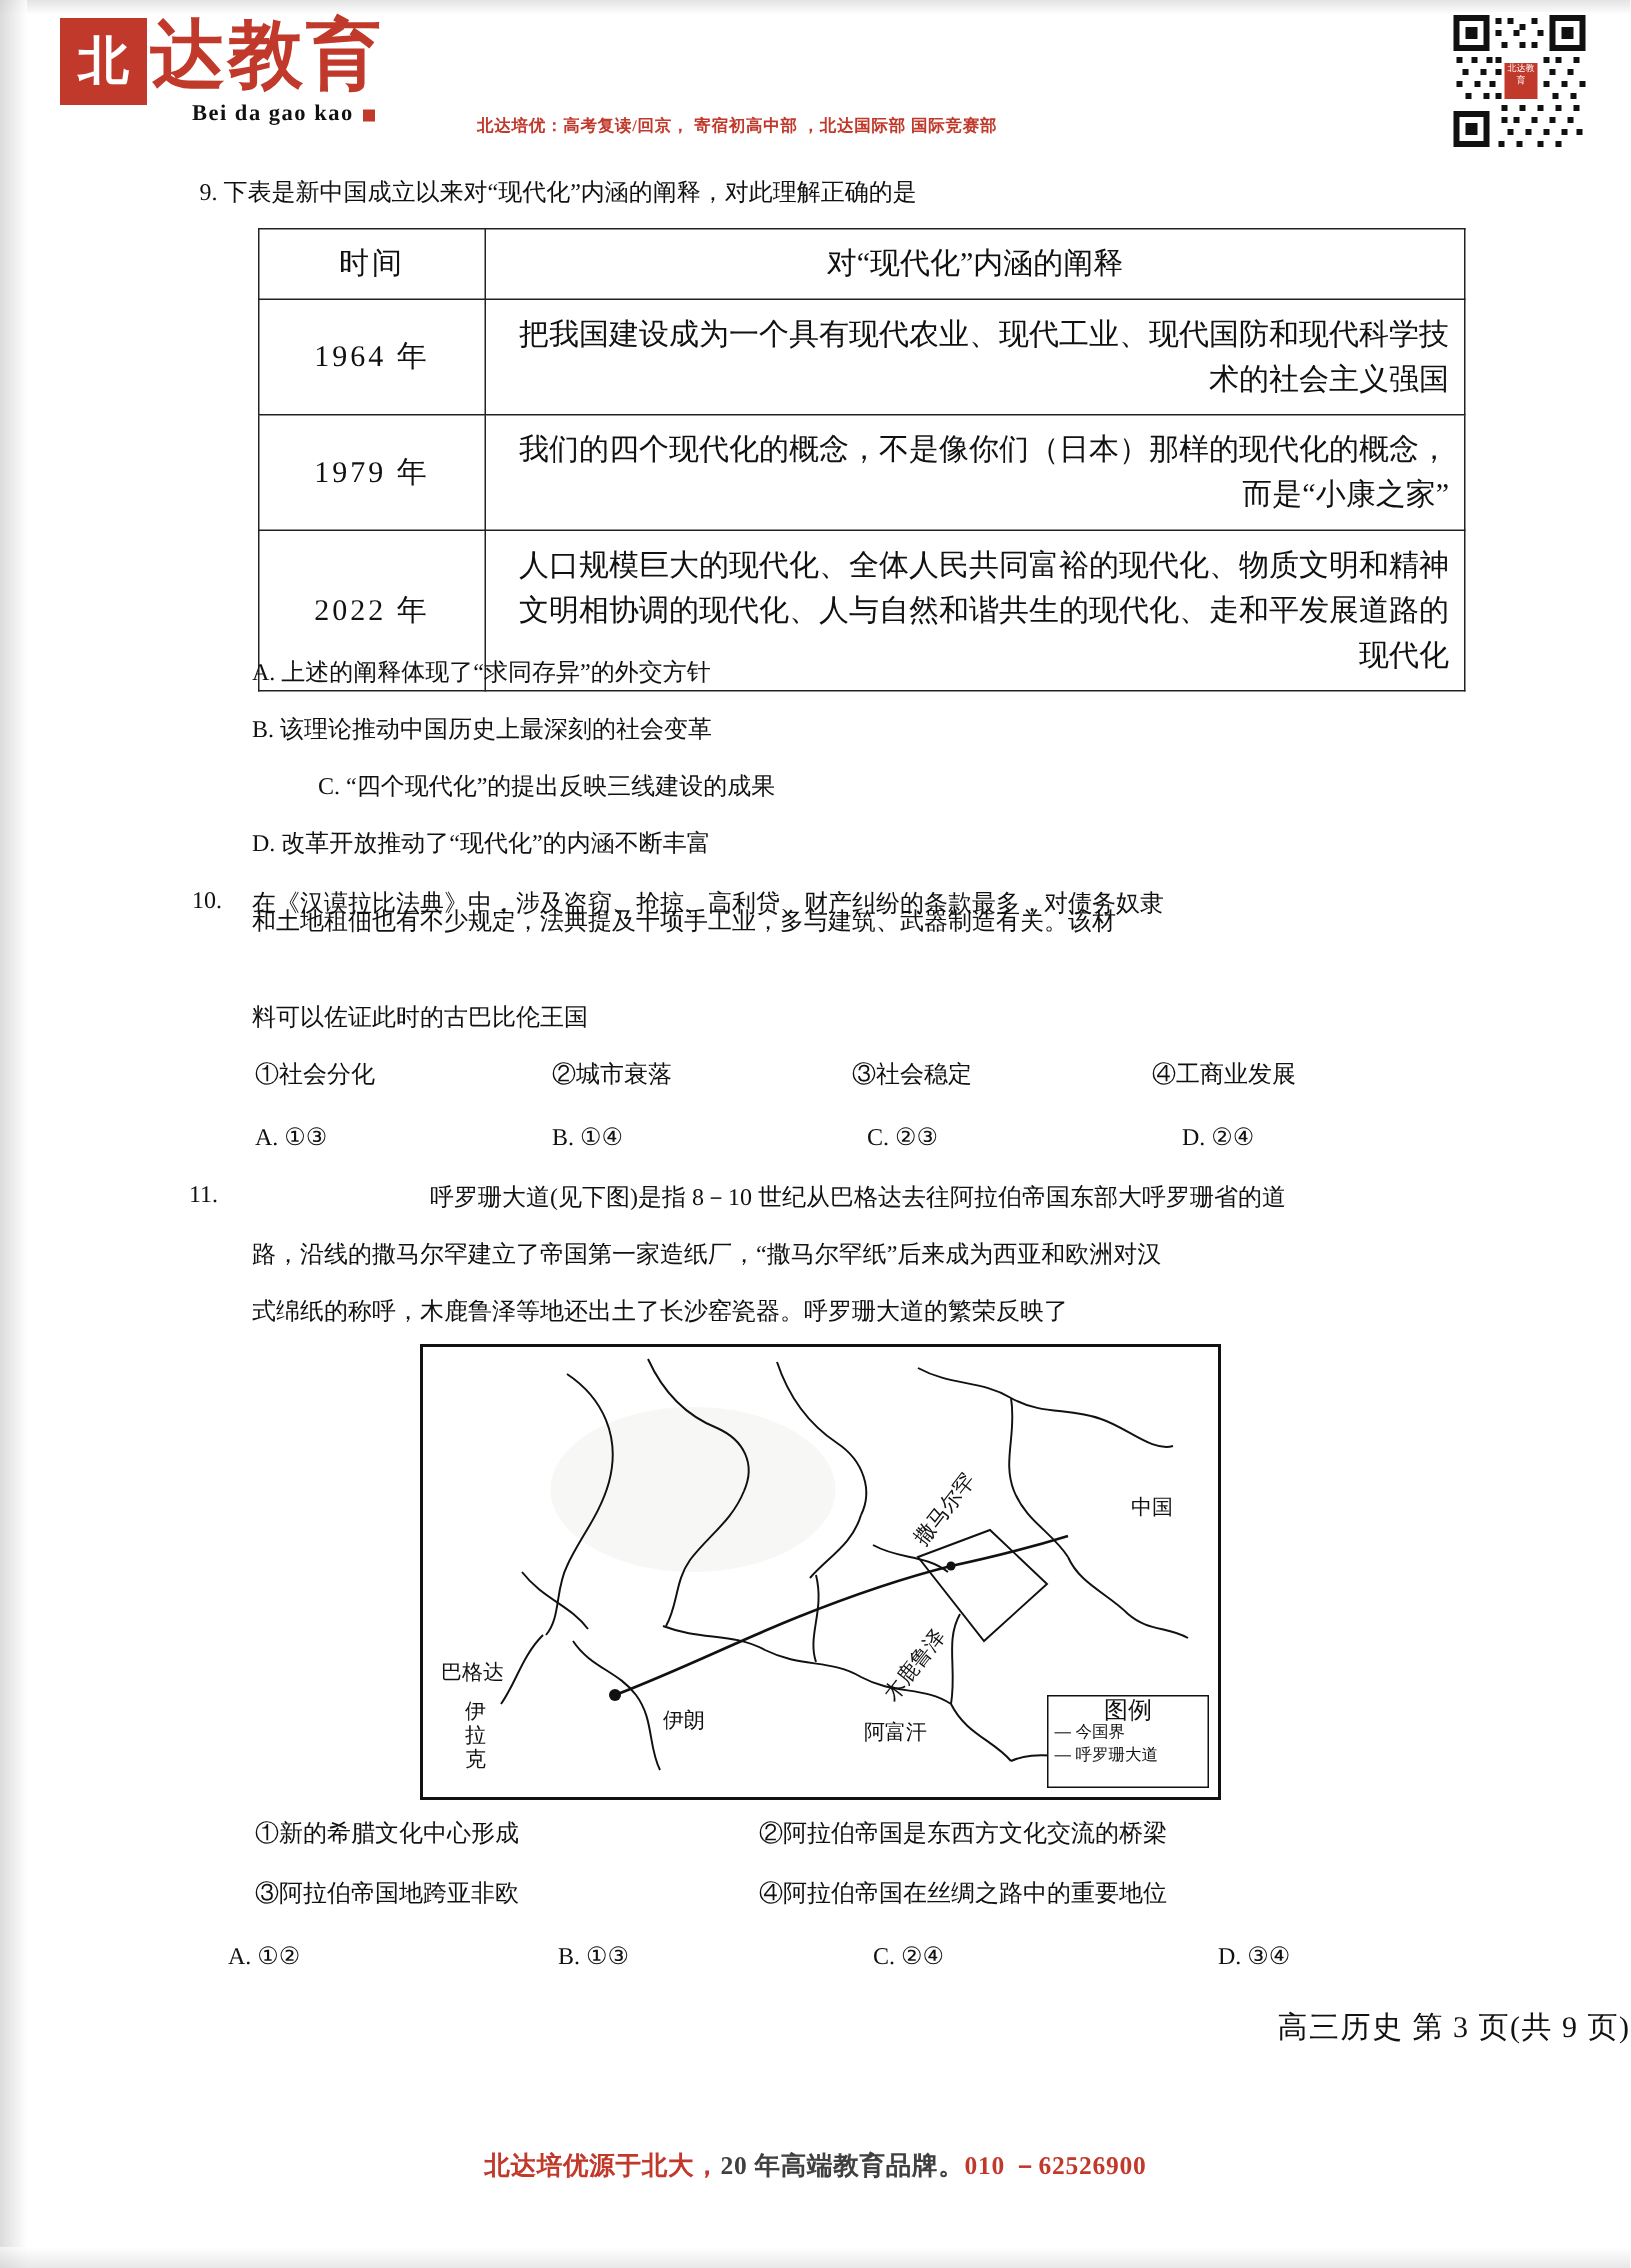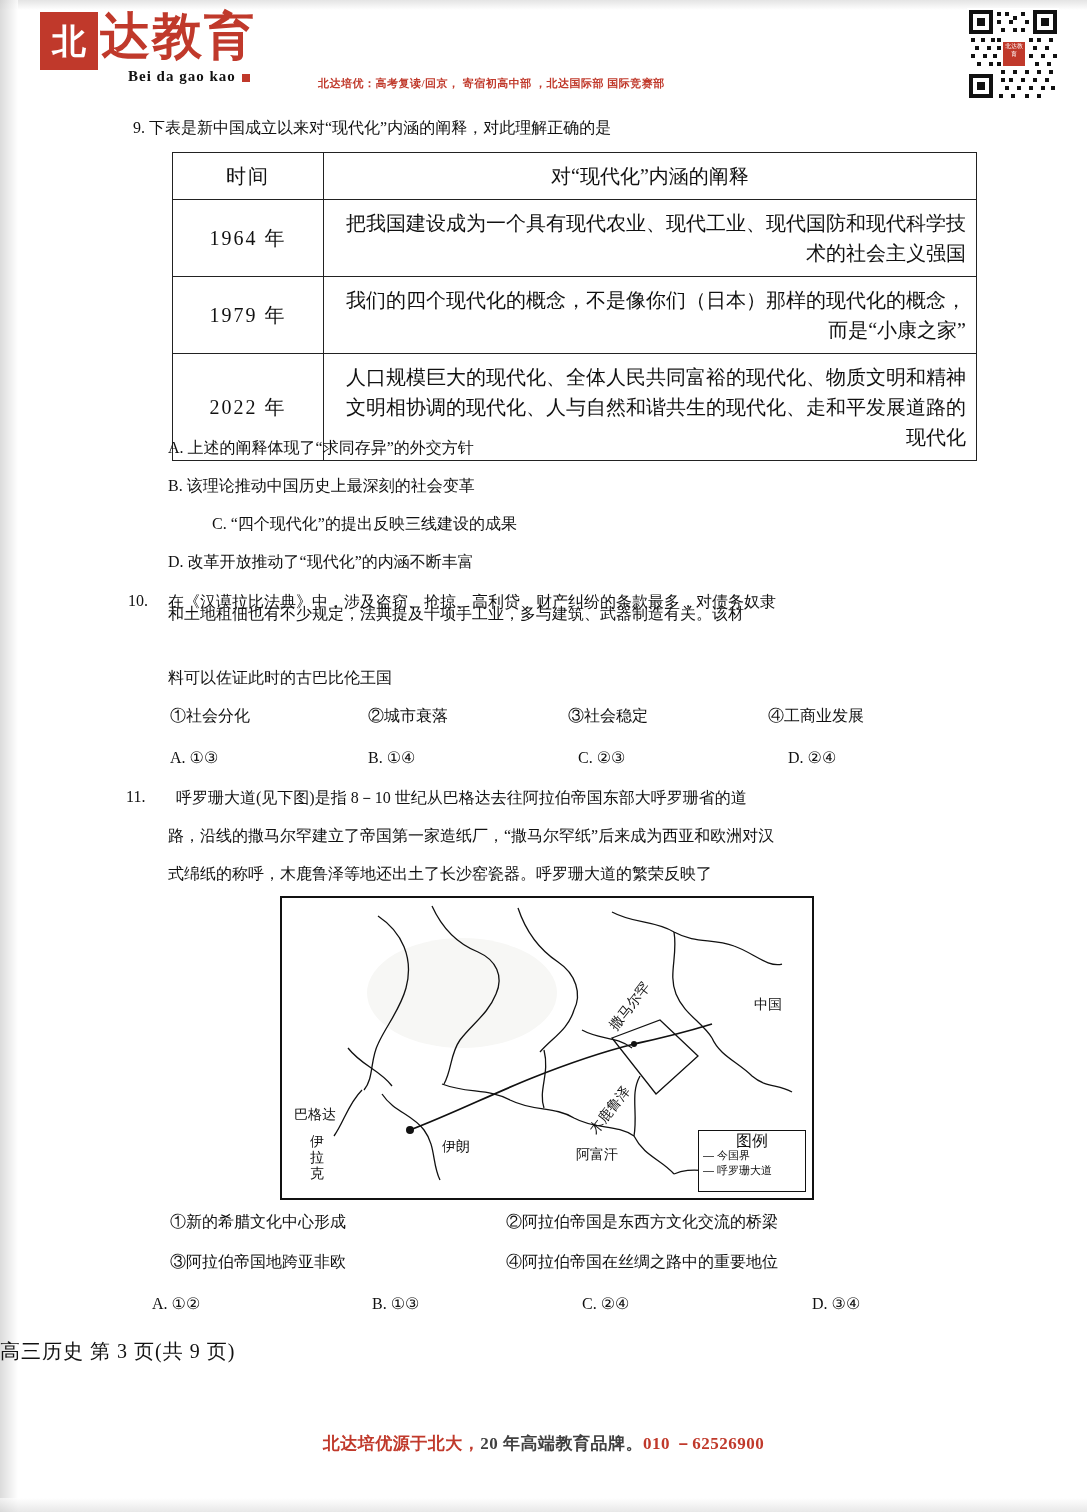--- a/index.html
+++ b/index.html
@@ -72,21 +72,21 @@
   .legend{
     position:absolute;right:6px;bottom:6px;width:108px;height:62px;
     border:1.5px solid #111;background:#fff;font-size:11px;line-height:15px;
     padding:2px 4px;box-sizing:border-box;
     font-family:"Liberation Sans",sans-serif;
   }
   .legend .lt{text-align:center;font-size:16px;}
   .maplabel{position:absolute;font-size:14px;color:#111;font-family:"Liberation Serif",serif;white-space:nowrap;}
   .maplabel.rot{transform:rotate(-52deg);transform-origin:left bottom;}
   .footer-page{
-    position:absolute;width:1087px;text-align:left;top:1338px;
+    position:absolute;width:1087px;text-align:right;top:1338px;
     font-size:20px;letter-spacing:1px;
   }
   .footer-ad{
     position:absolute;width:1087px;text-align:center;top:1432px;
     font-size:17px;font-weight:bold;color:#c0392b;letter-spacing:0.5px;
   }
   .footer-ad .blk{color:#404040;}
   .edge-l{position:absolute;left:0;top:0;width:18px;height:1512px;background:linear-gradient(to right,#cfcfcf,#ffffff);opacity:.75;}
   .edge-t{position:absolute;left:0;top:0;width:1087px;height:10px;background:linear-gradient(to bottom,#d8d8d8,#ffffff);opacity:.7;}
   .edge-b{position:absolute;left:0;bottom:0;width:1087px;height:14px;background:linear-gradient(to top,#d8d8d8,#ffffff);opacity:.6;}
@@ -217,21 +217,21 @@
   <div class="opt-line" style="left:368px;top:706px;">②城市衰落</div>
   <div class="opt-line" style="left:568px;top:706px;">③社会稳定</div>
   <div class="opt-line" style="left:768px;top:706px;">④工商业发展</div>
 
   <div class="opt-line" style="left:170px;top:748px;">A. ①③</div>
   <div class="opt-line" style="left:368px;top:748px;">B. ①④</div>
   <div class="opt-line" style="left:578px;top:748px;">C. ②③</div>
   <div class="opt-line" style="left:788px;top:748px;">D. ②④</div>
 
   <div class="q" style="left:126px;top:788px;">11.</div>
-  <div class="q" style="left:176px;top:788px;width:840px;">呼罗珊大道(见下图)是指 8－10 世纪从巴格达去往阿拉伯帝国东部大呼罗珊省的道</div>
+  <div class="q" style="left:152px;top:788px;width:840px;text-align:center;">呼罗珊大道(见下图)是指 8－10 世纪从巴格达去往阿拉伯帝国东部大呼罗珊省的道</div>
   <div class="q" style="left:168px;top:826px;width:848px;">路，沿线的撒马尔罕建立了帝国第一家造纸厂，“撒马尔罕纸”后来成为西亚和欧洲对汉</div>
   <div class="q" style="left:168px;top:864px;width:848px;">式绵纸的称呼，木鹿鲁泽等地还出土了长沙窑瓷器。呼罗珊大道的繁荣反映了</div>
 
   <div class="mapbox" style="left:280px;top:896px;width:530px;height:300px;">
     <svg width="526" height="296" viewBox="0 0 526 296">
       <rect x="0" y="0" width="526" height="296" fill="#ffffff"></rect>
 
       <ellipse cx="180" cy="95" rx="95" ry="55" fill="#f7f7f5"></ellipse>
       <g stroke="#111" fill="none" stroke-width="1.3">
 

